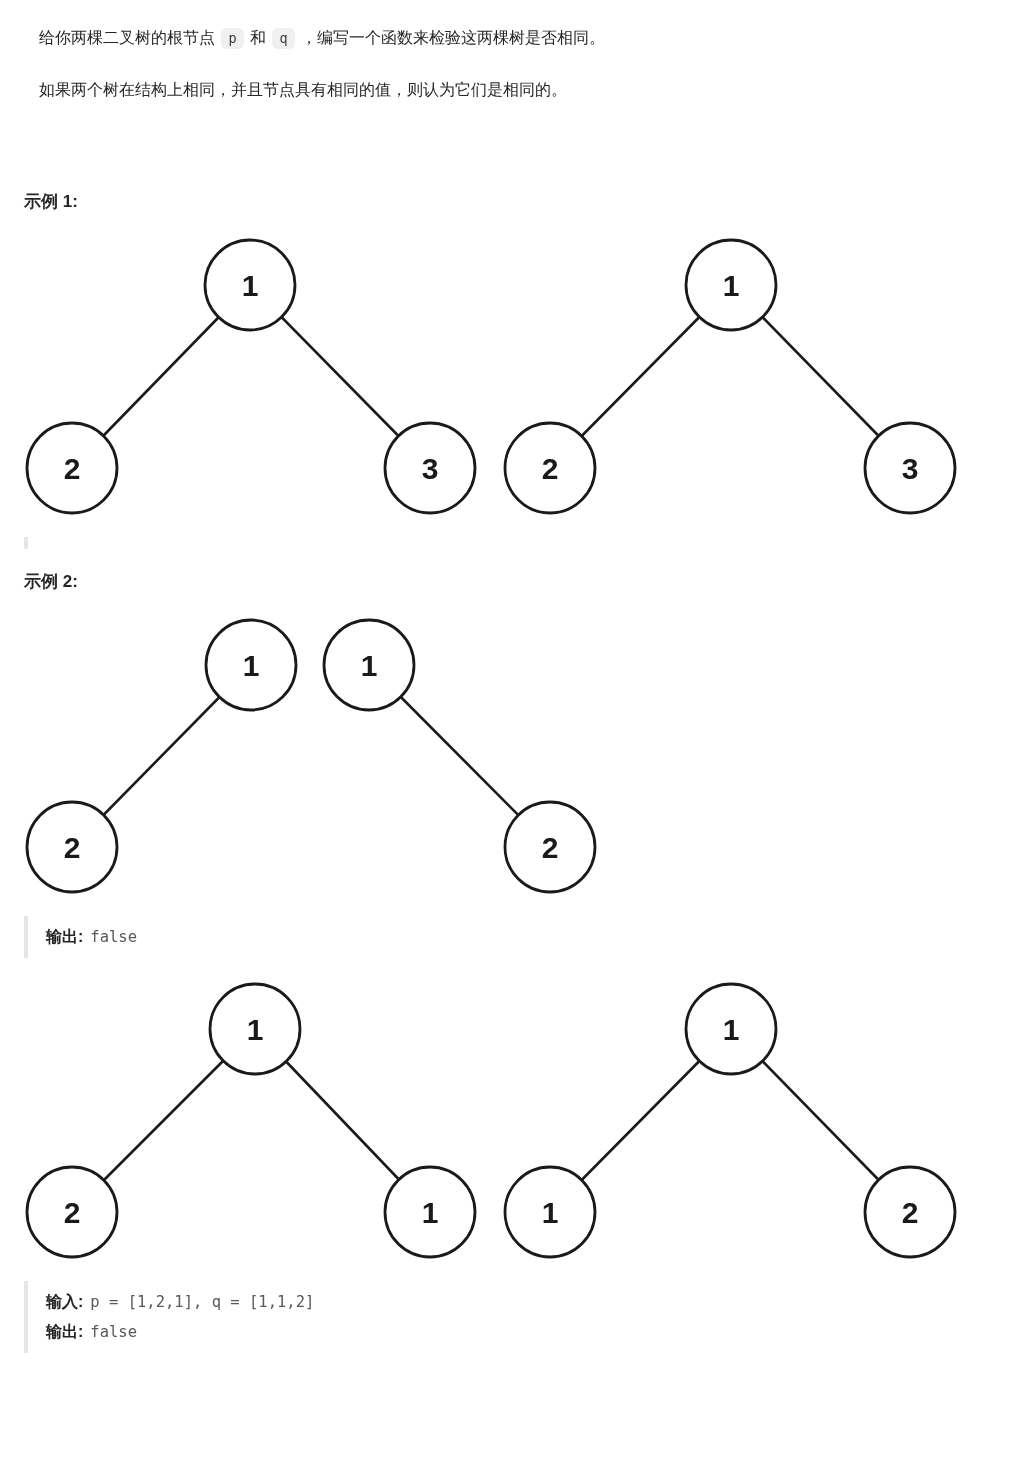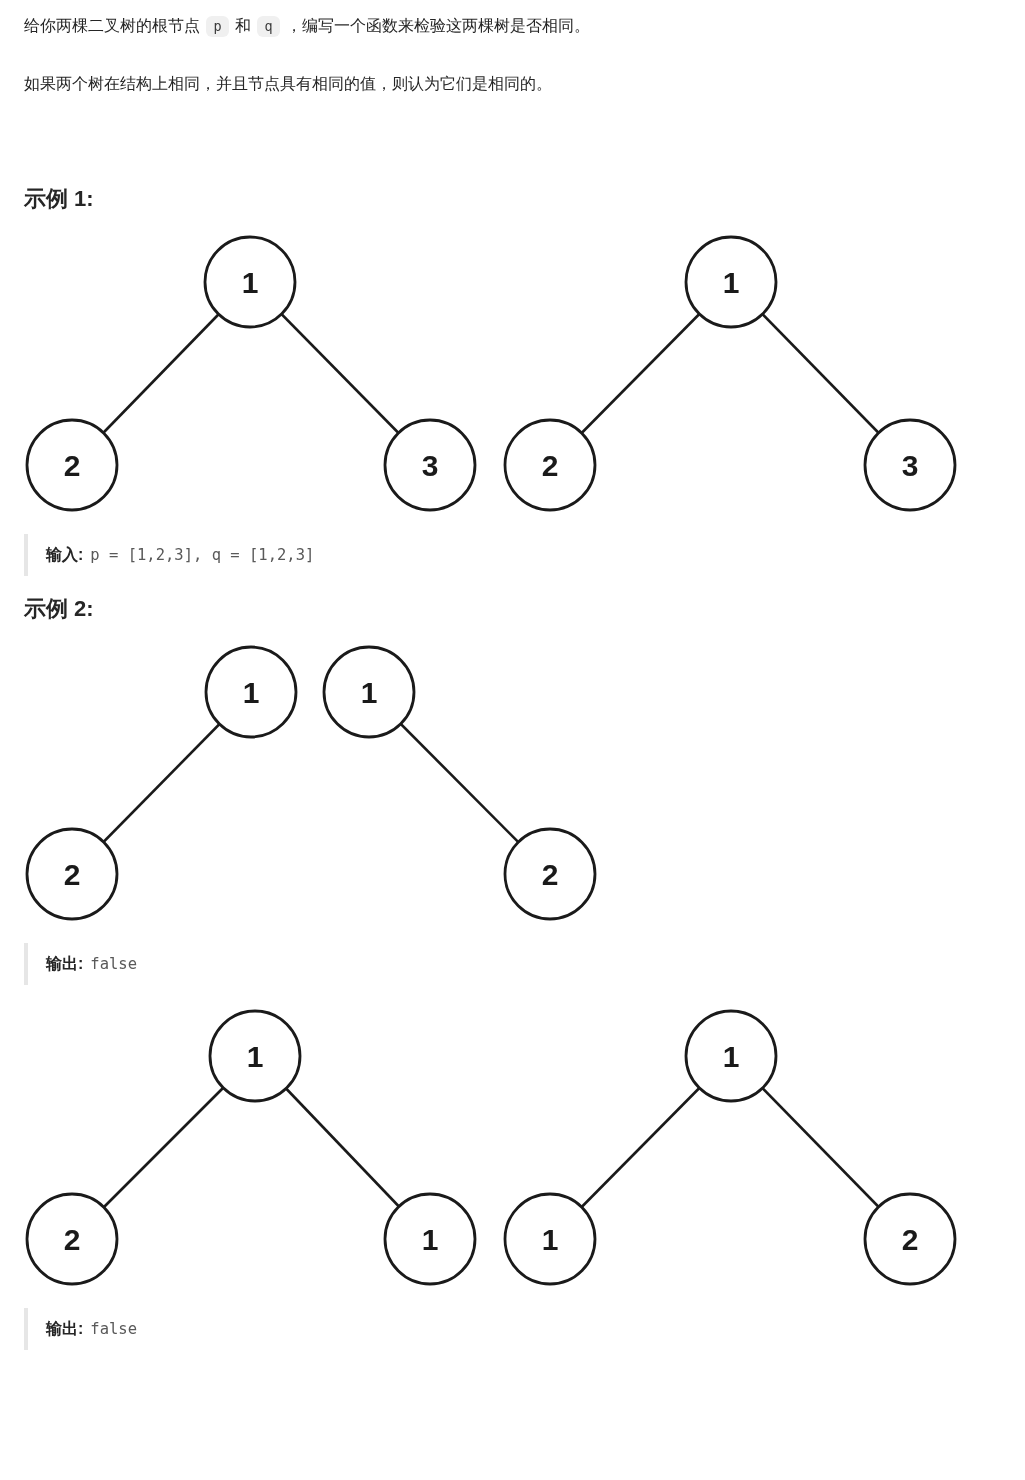--- a/index.html
+++ b/index.html
@@ -4,43 +4,43 @@
 <style>
   html, body { margin: 0; padding: 0; background: #ffffff; }
   body {
     width: 1025px;
     font-family: "Liberation Sans", "DejaVu Sans", sans-serif;
     color: #262626;
   }
   .container { padding: 12px 24px 14px 24px; box-sizing: border-box; }
 
   .para {
-    margin: 0;
+    margin: 15px;
     font-size: 16px;
-    line-height: 28px;
+    line-height: 22px;
     color: #262626;
   }
   .para + .para { margin-top: 30px; font-family: Liberation Serif, serif; }
 
   .inline-code {
     font-family: "DejaVu Sans Mono", "Liberation Mono", monospace;
     font-size: 13.5px;
     background: #f0f0f0;
     color: #3c3c3c;
     border-radius: 6px;
     padding: 2px 7px 3px 7px;
     margin: 0 2px;
   }
 
   section.example { margin: 0; }
   section.example:first-of-type { margin-top: 90px; }
 
   .example-heading {
     margin: 22px 0 0 0;
-    font-size: 22px;
+    font-size: 17px;
     line-height: 22px;
     font-weight: 700;
     color: #262626;
   }
   section.example:first-of-type .example-heading { margin-top: 0; }
 
   .tree-diagram {
     display: block;
     margin-top: 24px;
   }
@@ -94,23 +94,20 @@
         <circle cx="406" cy="231" r="45" fill="#ffffff" stroke="#1a1a1a" stroke-width="2.8"></circle>
         <text x="406" y="241.5" text-anchor="middle" class="node-label">3</text>
         <circle cx="707" cy="48" r="45" fill="#ffffff" stroke="#1a1a1a" stroke-width="2.8"></circle>
         <text x="707" y="58.5" text-anchor="middle" class="node-label">1</text>
         <circle cx="526" cy="231" r="45" fill="#ffffff" stroke="#1a1a1a" stroke-width="2.8"></circle>
         <text x="526" y="241.5" text-anchor="middle" class="node-label">2</text>
         <circle cx="886" cy="231" r="45" fill="#ffffff" stroke="#1a1a1a" stroke-width="2.8"></circle>
         <text x="886" y="241.5" text-anchor="middle" class="node-label">3</text>
       </svg>
     <div class="codeblock">
-      <div class="line">
-        <span class="io-label">输入:</span><span class="mono">p = [1,2,3], q = [1,2,3]</span>
-      </div>
     </div>
   </section>
 
   <section class="example">
     <h3 class="example-heading">示例 2:</h3>
     <svg class="tree-diagram" xmlns="http://www.w3.org/2000/svg" width="940" height="277" viewBox="0 0 940 277">
         <line x1="227" y1="48" x2="48" y2="230" stroke="#1a1a1a" stroke-width="2.6"></line>
         <line x1="345" y1="48" x2="526" y2="230" stroke="#1a1a1a" stroke-width="2.6"></line>
         <circle cx="227" cy="48" r="45" fill="#ffffff" stroke="#1a1a1a" stroke-width="2.8"></circle>
         <text x="227" y="58.5" text-anchor="middle" class="node-label">1</text>
@@ -142,18 +139,21 @@
         <text x="406" y="240.5" text-anchor="middle" class="node-label">1</text>
         <circle cx="707" cy="47" r="45" fill="#ffffff" stroke="#1a1a1a" stroke-width="2.8"></circle>
         <text x="707" y="57.5" text-anchor="middle" class="node-label">1</text>
         <circle cx="526" cy="230" r="45" fill="#ffffff" stroke="#1a1a1a" stroke-width="2.8"></circle>
         <text x="526" y="240.5" text-anchor="middle" class="node-label">1</text>
         <circle cx="886" cy="230" r="45" fill="#ffffff" stroke="#1a1a1a" stroke-width="2.8"></circle>
         <text x="886" y="240.5" text-anchor="middle" class="node-label">2</text>
       </svg>
     <div class="codeblock">
       <div class="line">
+        <span class="io-label">输入:</span><span class="mono">p = [1,2,1], q = [1,1,2]</span>
+      </div>
+      <div class="line">
         <span class="io-label">输出:</span><span class="mono">false</span>
       </div>
     </div>
   </section>
 
 </div>
 
 </body></html>

